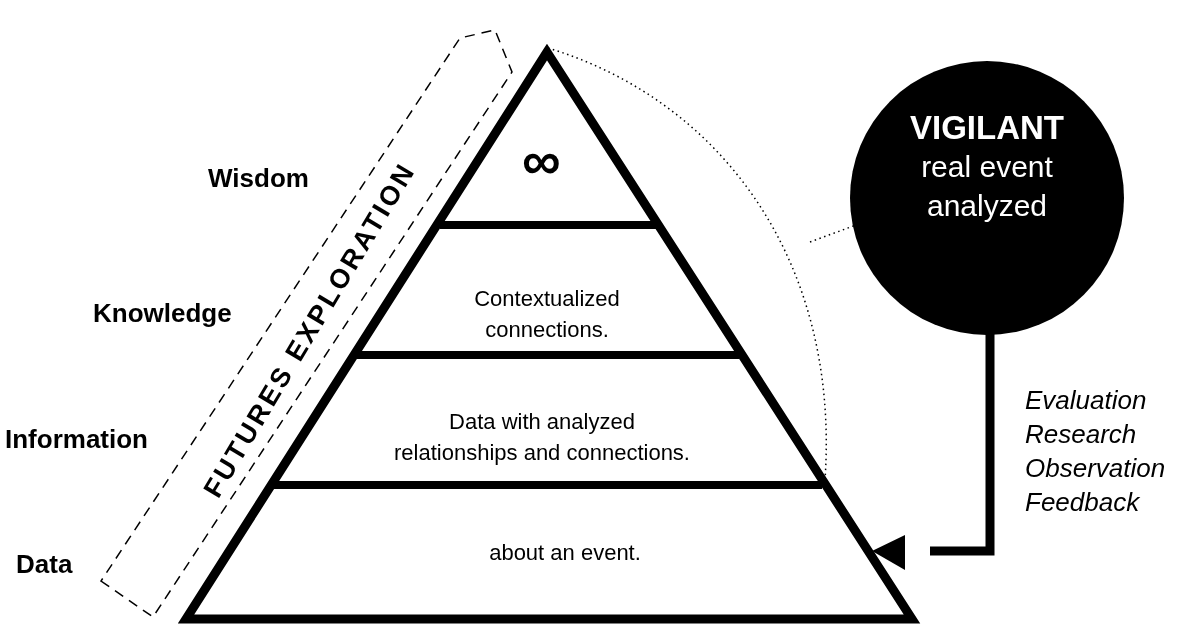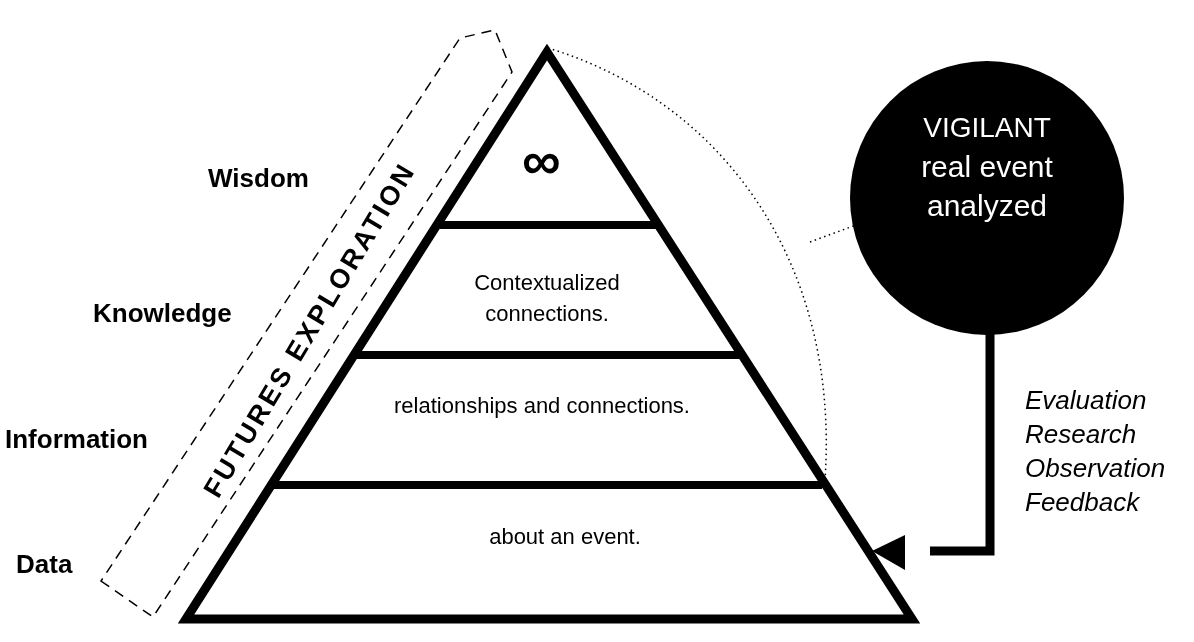--- a/index.html
+++ b/index.html
@@ -1,21 +1,21 @@
 <!DOCTYPE html>
 <html><head>
 <meta charset="utf-8">
 <style>
   html,body{margin:0;padding:0;background:#fff;}
   body{width:1194px;height:642px;position:relative;overflow:hidden;font-family:"Liberation Sans",sans-serif;color:#000;}
   svg{position:absolute;left:0;top:0;}
   .lbl{position:absolute;font-weight:bold;font-size:26px;white-space:nowrap;margin-top:8px;}
-  .tier{position:absolute;text-align:center;font-size:22px;line-height:31px;width:360px;}
+  .tier{position:absolute;text-align:center;font-size:22px;line-height:31px;width:360px;margin-top:16px;}
   .circle-text{position:absolute;left:850px;top:108px;width:274px;text-align:center;color:#fff;font-size:30px;line-height:39px;}
-  .circle-text .title{font-weight:normal;font-size:28px;}
+  .circle-text .title{font-weight:bold;font-size:33px;}
   .fb{position:absolute;left:1025px;top:383px;font-style:italic;font-size:26px;line-height:34px;}
   .vert{position:absolute;left:310px;top:330px;font-weight:bold;font-size:27px;letter-spacing:3px;white-space:nowrap;transform-origin:center center;transform:translate(-50%,-50%) rotate(-59deg);}
   .inf{position:absolute;left:522px;top:140px;font-size:54px;font-weight:bold;line-height:40px;}
 </style>
 </head>
 <body>
 
 <svg width="1194" height="642" viewBox="0 0 1194 642">
 
   <polygon points="101,581 153,617 512,72 495,30 460,38" fill="none" stroke="#000" stroke-width="1.5" stroke-dasharray="10,7"></polygon>
@@ -41,20 +41,21 @@
 
 <div class="vert">FUTURES EXPLORATION</div>
 
 <div class="inf">∞</div>
 
 <div class="tier" style="left:367px;top:267px;">
   <div>Contextualized</div>
   <div>connections.</div>
 </div>
 <div class="tier" style="left:362px;top:390px;">
+  <div>Data with analyzed</div>
   <div>relationships and connections.</div>
 </div>
 <div class="tier" style="left:385px;top:521px;">
   <div>about an event.</div>
 </div>
 
 <div class="circle-text">
   <div class="title">VIGILANT</div>
   <div>real event</div>
   <div>analyzed</div>

